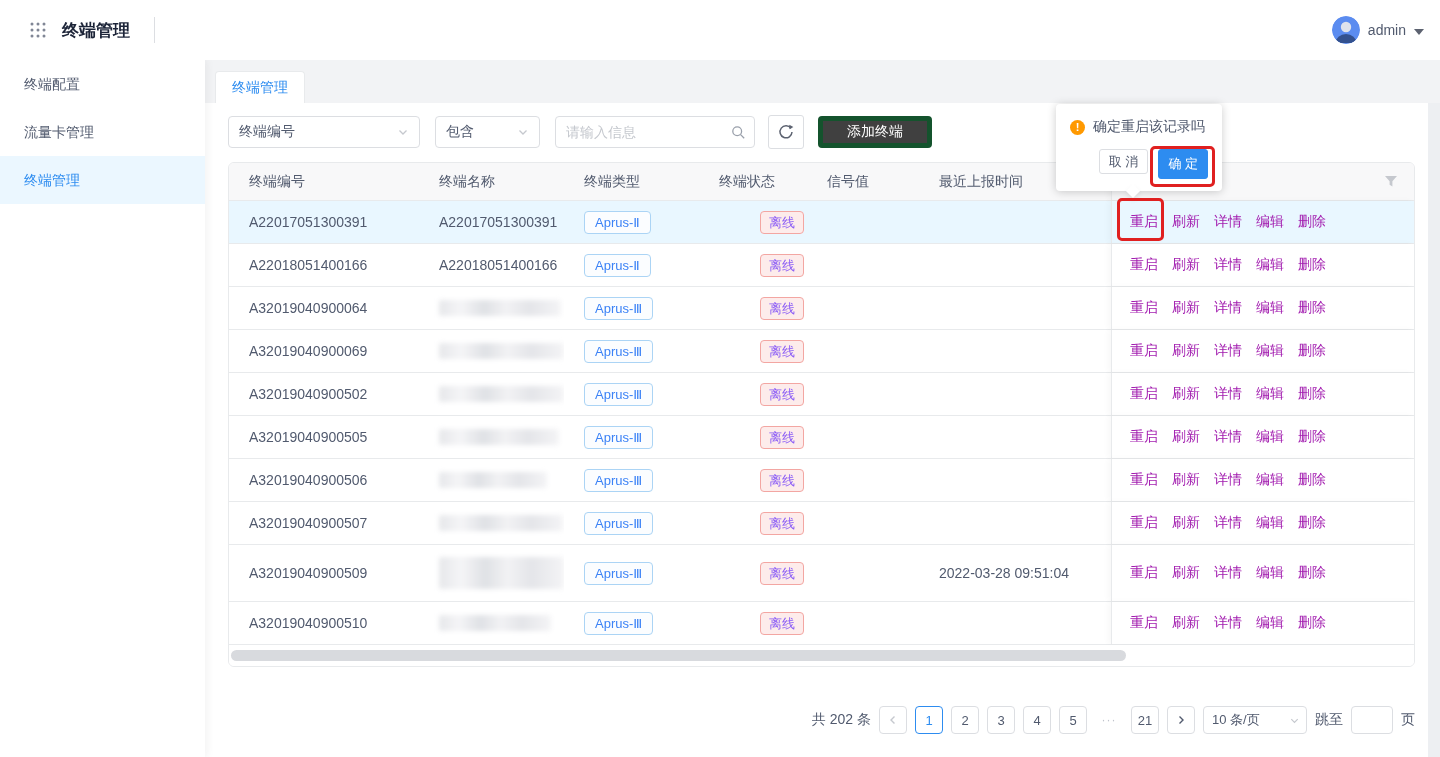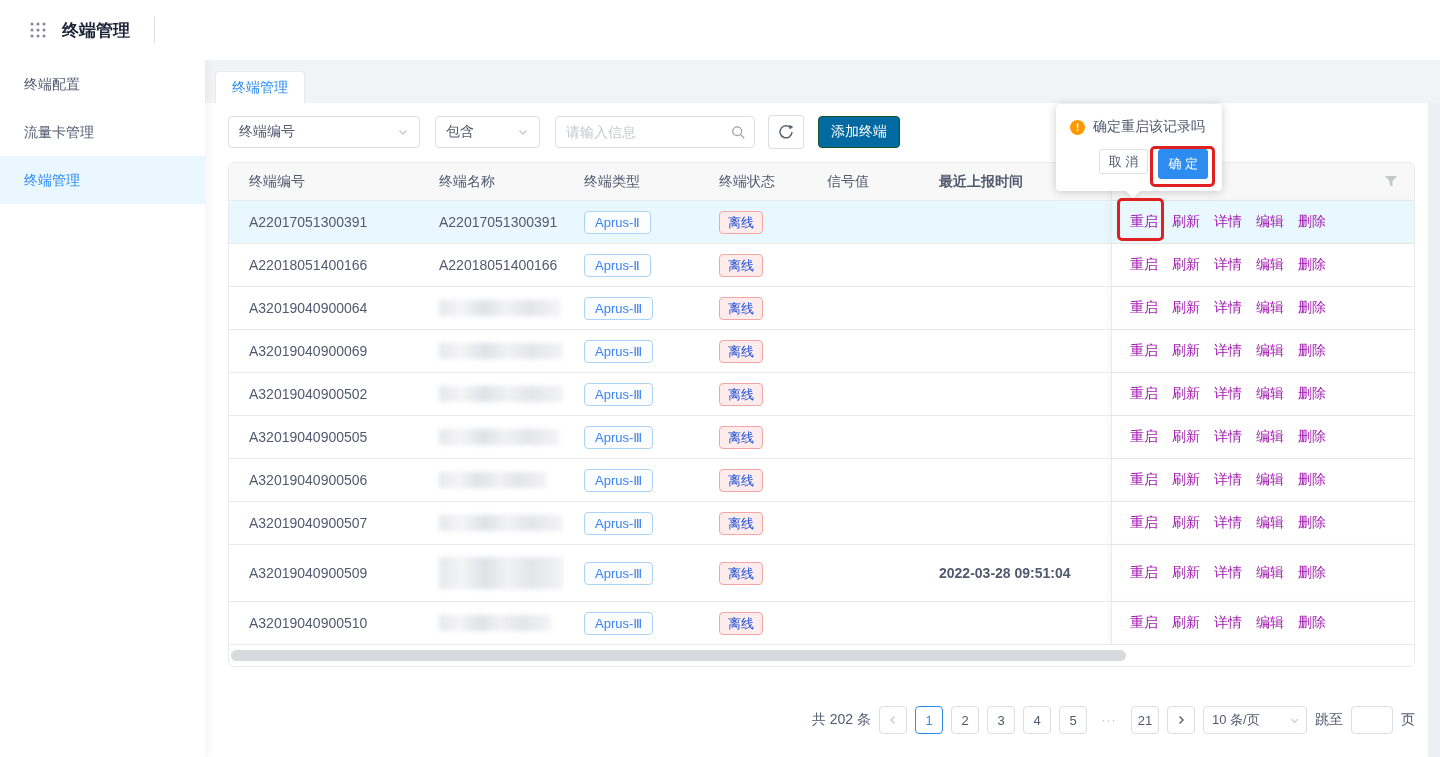--- a/index.html
+++ b/index.html
@@ -31,36 +31,36 @@
   
   .filter-row { display:flex; align-items:center; margin:12px 0 0 23px; height:34px; }
   .sel { height:32px; border:1px solid #dcdee2; border-radius:4px; background:#fff; display:flex; align-items:center; padding:0 10px; color:#515a6e; cursor:pointer; }
   .sel-field { width:192px; }
   .sel-op { width:105px; margin-left:15px; }
   .sel .sel-text { flex:1; font-size:14px; }
   .search-box { width:200px; height:32px; border:1px solid #dcdee2; border-radius:4px; margin-left:15px; display:flex; align-items:center; padding:0 8px 0 10px; background:#fff; }
   .search-box input { flex:1; border:none; outline:none; font-size:14px; color:#737373; font-family:inherit; min-width:0; }
   .search-box input::placeholder { color:#c5c8ce; }
   .refresh-btn { width:36px; height:34px; border:1px solid #dcdee2; border-radius:3px; background:#fff; margin-left:13px; display:flex; align-items:center; justify-content:center; cursor:pointer; }
-  .add-btn { height:32px; padding:0 12px; margin-left:14px; background:#0369a1; border:1px solid #14532d; border-radius:4px; color:#fff; font-size:14px; font-family:inherit; cursor:pointer; }
+  .add-btn { height:32px; padding:0 24px; margin-left:14px; background:#404040; border:5px solid #14532d; border-radius:4px; color:#fff; font-size:14px; font-family:inherit; cursor:pointer; }
 
   
   .table { position:relative; margin:13px 13px 0 23px; width:1187px; border:1px solid #e8eaec; border-radius:6px; background:#fff; overflow:hidden; }
   .trow, .thead { display:flex; align-items:stretch; }
   .thead { height:38px; background:#f8f8f9; border-bottom:1px solid #e8eaec; }
   .trow { height:43px; border-bottom:1px solid #e8eaec; background:#fff; }
   .trow.tall { height:57px; }
   .trow.hl { background:#e9f7ff; }
   .cell { display:flex; align-items:center; padding-left:20px; font-size:14px; color:#515a6e; overflow:hidden; }
-  .col-id{width:190px;} .col-name{width:145px;} .col-type{width:135px;} .col-status{width:108px;} .col-signal{width:112px;} .col-report{width:192px;font-weight:bold;}
+  .col-id{width:190px;} .col-name{width:145px;} .col-type{width:135px;} .col-status{width:108px;} .col-signal{width:112px;} .col-report{width:192px;}
   .col-actions { flex:1; border-left:1px solid #e8eaec; padding-left:18px; display:flex; align-items:center; gap:14px; background:inherit; box-shadow:-3px 0 6px rgba(0,0,0,.03); }
   .thead .cell { color:#515a6e; }
   .thead .col-actions { justify-content:flex-end; padding-right:16px; }
   .badge-type { display:inline-block; padding:2px 10px; font-size:13px; color:#3b82f6; border:1px solid #abd4f5; background:#fbfdff; border-radius:4px; line-height:17px; }
-  .badge-status { display:inline-block; padding:2px 8px; font-size:13px; color:#1d4ed8; border:1px solid #f3a6a2; background:#fdeceb; border-radius:4px; line-height:17px; }
+  .badge-status { display:inline-block; padding:2px 8px; font-size:13px; color:#8b5cf6; border:1px solid #f3a6a2; background:#fdeceb; border-radius:4px; line-height:17px;margin-left:41px; }
   .alink { color:#a21caf; cursor:pointer; text-decoration:none; font-size:14px; }
   .redact { display:inline-block; height:16px; border-radius:2px; filter:blur(2.5px);
             background:linear-gradient(90deg,#e6e7ea 0%,#f5f5f7 18%,#dfe1e5 37%,#f2f2f4 55%,#e4e5e9 74%,#f4f4f6 100%); }
   .redact-tall { height:32px; }
   .scroll-zone { position:relative; height:21px; background:#fff; }
   .scroll-thumb { position:absolute; left:2px; top:5px; width:895px; height:11px; background:#d8dade; border-radius:6px; cursor:pointer; }
 
   
   .pagination { display:flex; align-items:center; justify-content:flex-end; margin:39px 13px 0 0; gap:8px; font-size:14px; color:#515a6e; }
   .page-btn, .nav-btn { min-width:28px; height:28px; border:1px solid #dcdee2; border-radius:4px; background:#fff; display:flex; align-items:center; justify-content:center; font-size:13px; color:#515a6e; cursor:pointer; }
@@ -99,20 +99,38 @@
           <circle cx="8" cy="8" r="1.5"></circle>
           <circle cx="14" cy="8" r="1.5"></circle>
         <circle cx="2" cy="14" r="1.5"></circle>
           <circle cx="8" cy="14" r="1.5"></circle>
           <circle cx="14" cy="14" r="1.5"></circle>
       </g>
     </svg>
     <span class="app-title">终端管理</span>
     <span class="hdr-divider"></span>
   </div>
+  <div class="hdr-right">
+    <span class="avatar">
+      <svg width="28" height="28" viewBox="0 0 28 28">
+        <defs>
+            <clipPath id="avclip">
+              <circle cx="14" cy="14" r="14"></circle>
+            </clipPath>
+          </defs>
+        <circle cx="14" cy="14" r="14" fill="#5b8cf0"></circle>
+        <g clip-path="url(#avclip)">
+          <path d="M3.5 27 a10.5 9 0 0 1 21 0 Z" fill="#33518f"></path>
+          <circle cx="14" cy="11" r="5.2" fill="#dfe3ec"></circle>
+        </g>
+      </svg>
+    </span>
+    <span class="user-name">admin</span>
+    <span class="caret-down"></span>
+  </div>
 </header>
 
 <aside class="sidebar">
   <div id="side-items">
       <div class="side-item">终端配置</div>
       <div class="side-item">流量卡管理</div>
       <div class="side-item active">终端管理</div>
     </div>
 </aside>
 

